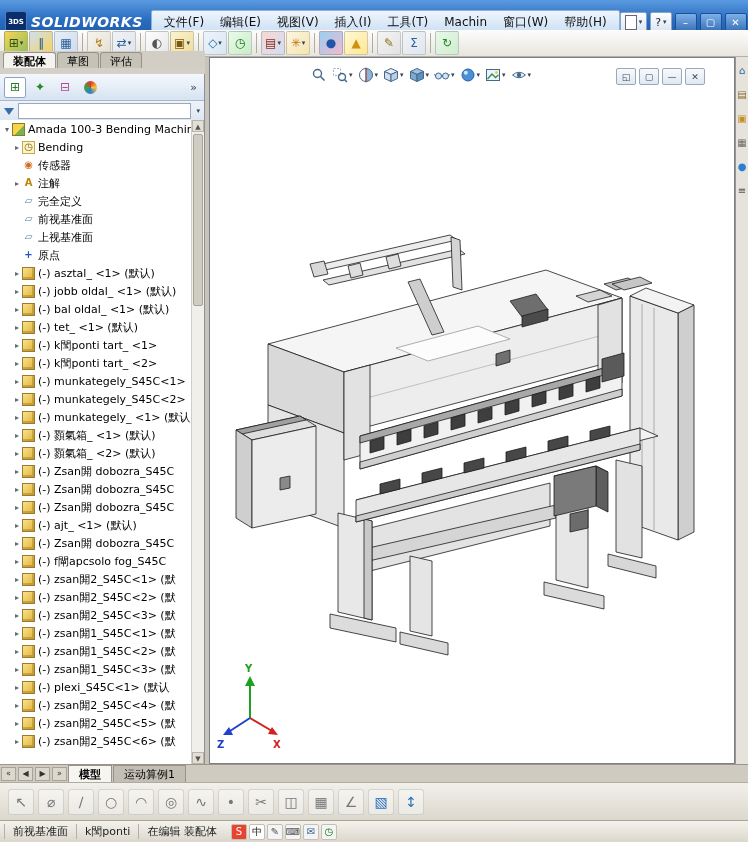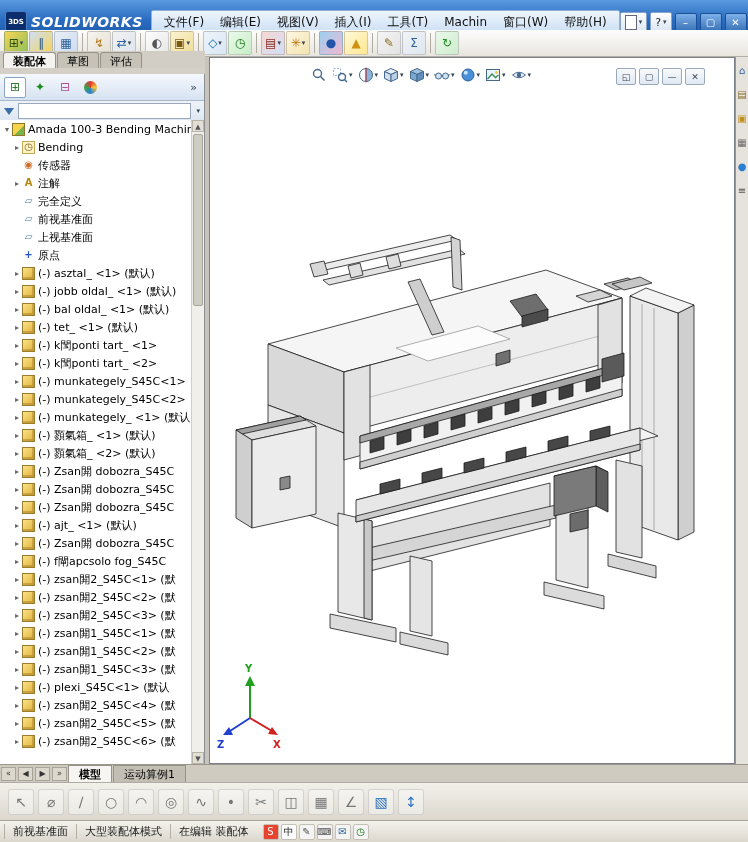--- a/index.html
+++ b/index.html
@@ -645,21 +645,21 @@
       <div class="sk-icon">◫</div>
       <div class="sk-icon">▦</div>
       <div class="sk-icon">∠</div>
       <div class="sk-icon" style="color: rgb(42, 111, 192);">▧</div>
       <div class="sk-icon" style="color: rgb(42, 111, 192);">↕</div>
     </div>
 
   <div class="statusbar">
     <div style="display:flex" id="sb-badges">
         <div class="sb-badge">前视基准面</div>
-        <div class="sb-badge">大型装配体模式</div>
+        <div class="sb-badge">k閠ponti</div>
         <div class="sb-badge">在编辑 装配体</div>
       </div>
     <div class="tray">
         <div class="tray-icon" style="background: rgb(232, 67, 46); color: rgb(255, 255, 255);">S</div>
         <div class="tray-icon" style="background: rgb(255, 255, 255); color: rgb(34, 34, 34);">中</div>
         <div class="tray-icon" style="background: rgb(244, 244, 244); color: rgb(85, 85, 85);">✎</div>
         <div class="tray-icon" style="background: rgb(244, 244, 244); color: rgb(85, 85, 85);">⌨</div>
         <div class="tray-icon" style="background: rgb(244, 244, 244); color: rgb(42, 96, 153);">✉</div>
         <div class="tray-icon" style="background: rgb(244, 244, 244); color: rgb(29, 122, 29);">◷</div>
       </div>

